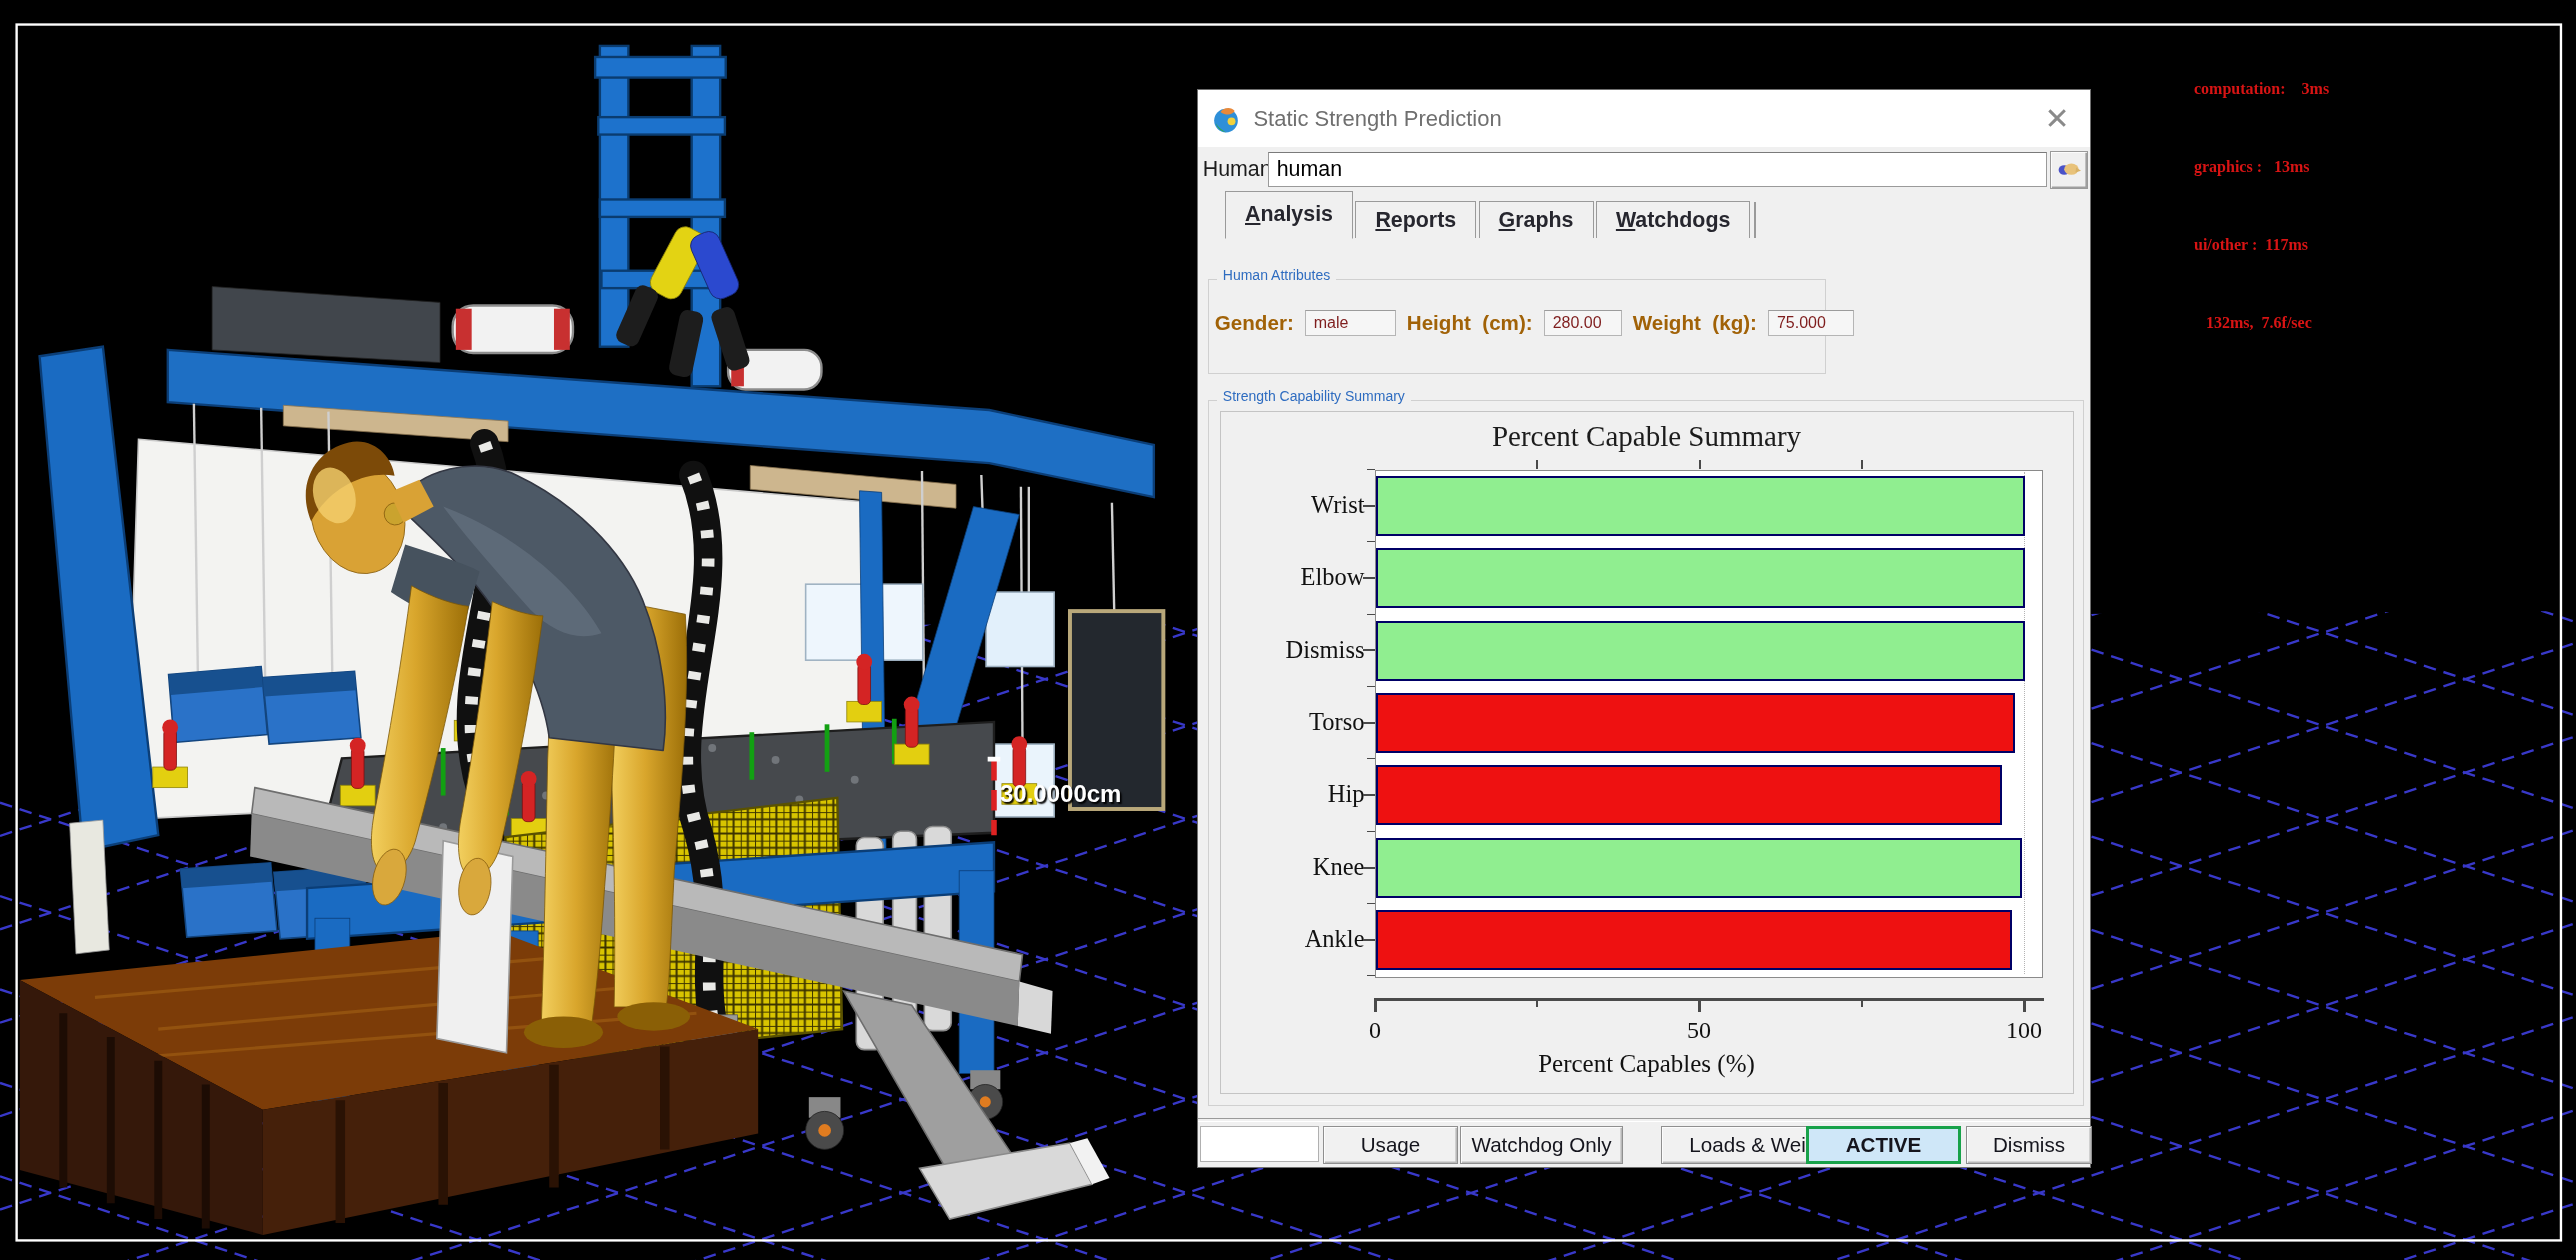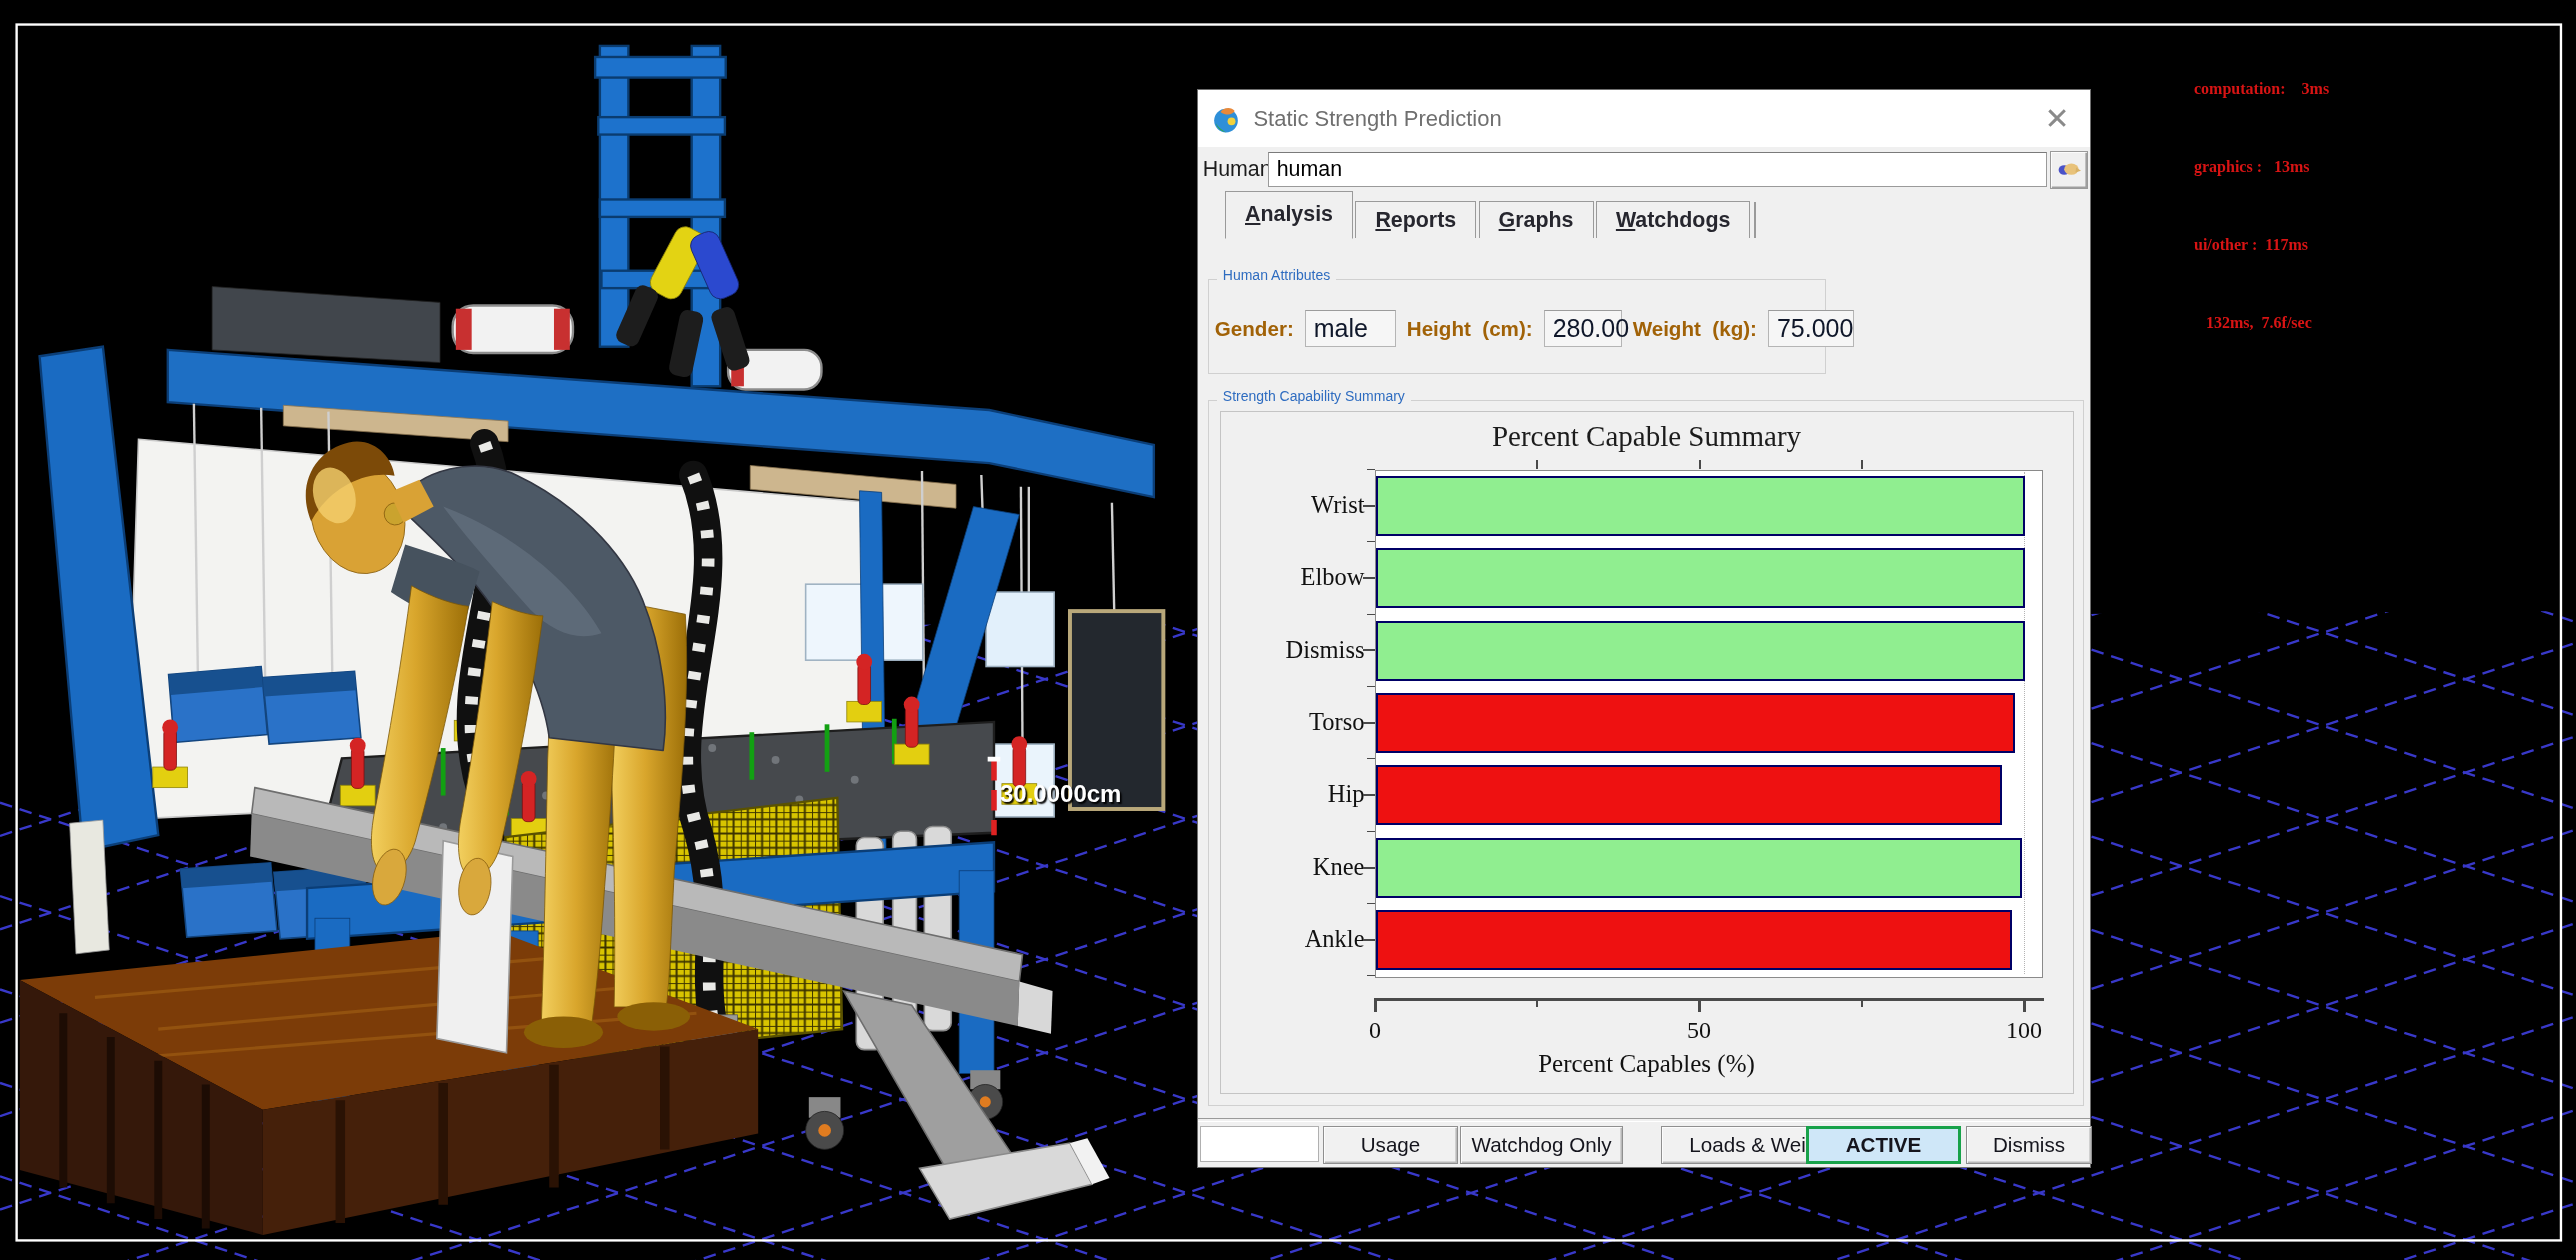--- a/index.html
+++ b/index.html
@@ -42,21 +42,21 @@
 
   #content{position:absolute;left:0;top:148px;right:0;bottom:51px;background:#f0f0f0;}
 
   .group{position:absolute;border:0.8px solid #d0d0d0;}
   .group>.legend{position:absolute;top:-12.7px;left:8px;background:#f0f0f0;padding:0 6.3px;
        color:#2e6cc0;font-size:14px;white-space:nowrap;}
   #grpA{left:9.5px;top:41px;width:616px;height:93px;}
   #grpA .row{display:flex;align-items:center;gap:11px;margin:30px 0 0 6.3px;}
   #grpA .flab{font-weight:bold;color:#a16207;white-space:pre;}
   .ro-box{border:0.8px solid #b5b5b5;border-top:1.6px solid #9c9c9c;background:#f6f6f6;
-       color:#0f172a;padding:3.2px 8px;font-size:25px;}
+       color:#7f1d1d;padding:3.2px 8px;font-size:16px;}
   #gender-box{min-width:73px;} #height-box{min-width:60px;} #weight-box{min-width:68px;}
 
   #grpB{left:9.5px;top:162px;width:874px;height:704px;}
   #chart-panel{position:absolute;left:11px;top:9.5px;width:852px;height:681px;
        border:0.8px solid #c4c4c4;background:#f0f0f0;font-family:"Liberation Serif",serif;}
   #chart-title{position:absolute;left:0;right:0;top:8px;text-align:center;font-size:29px;color:#1c1c1c;}
   .plot-frame{position:absolute;border:0.8px solid #8a8a8a;background:#fff;}
   .ylab{position:absolute;text-align:right;font-size:24.5px;color:#111;}
   .tick{position:absolute;background:#4a4a4a;}
   .bar{position:absolute;box-sizing:border-box;}

